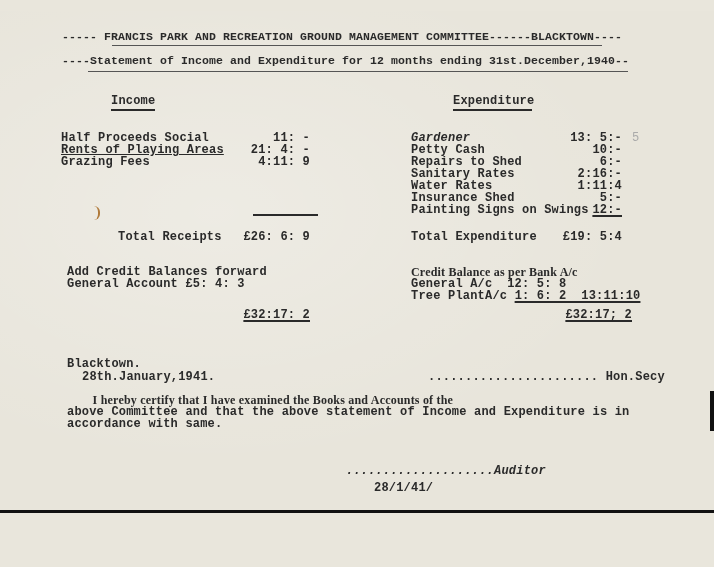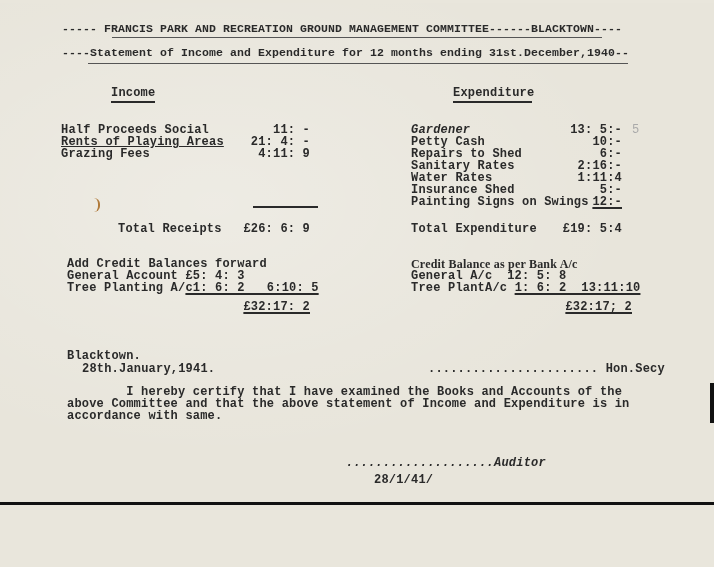--- a/index.html
+++ b/index.html
@@ -4,21 +4,21 @@
   <style>
     html, body { margin: 0; padding: 0; }
     body {
       width: 714px; height: 567px; overflow: hidden;
       background: #e9e6dc;
       position: relative;
       font-family: "Liberation Mono", "DejaVu Sans Mono", monospace;
       color: #2a2a2a;
     }
     .page {
-      position: absolute; left: 0; top: 3px; width: 714px; height: 502px;
+      position: absolute; left: 0; top: 11px; width: 714px; height: 502px;
       background:
         radial-gradient(ellipse at 30% 40%, rgba(255,255,255,0.25), rgba(0,0,0,0) 60%),
         #e8e5db;
     }
     .t { position: absolute; white-space: pre; font-size: 12px; line-height: 12px; font-weight: bold; letter-spacing: 0.2px; }
     .hdr { font-size: 11.5px; letter-spacing: 0.1px; }
     .ul { position: absolute; height: 2px; background: #2a2a2a; }
     .ul2 { position: absolute; height: 1px; background: #555; }
     .r { text-align: right; }
     .u { text-decoration: underline; text-decoration-thickness: 2px; text-underline-offset: 2px; }
@@ -47,21 +47,20 @@
   <div class="t" style="left:61px; top:145px;">Grazing Fees</div>
   <div class="t r" style="left:200px; top:145px; width:110px;">4:11: 9</div>
 
   <div class="ul" style="left:253px; top:203px; width:65px;"></div>
 
   <div class="t" style="left:118px; top:220px;">Total Receipts</div>
   <div class="t r" style="left:200px; top:220px; width:110px;">£26: 6: 9</div>
 
   <div class="t" style="left:67px; top:255px;">Add Credit Balances forward</div>
   <div class="t" style="left:67px; top:267px;">General Account £5: 4: 3</div>
-  <div class="t" style="left:67px; top:279px;"><span>Tree Planting A/</span><span class="u">c1: 6: 2   6:10: 5</span></div>
   <div class="t r u" style="left:200px; top:298px; width:110px;">£32:17: 2</div>
 
   <div class="t" style="left:453px; top:84px;">Expenditure</div>
   <div class="ul" style="left:453px; top:98px; width:79px;"></div>
 
   <div class="t" style="left:411px; top:121px;font-style:italic;">Gardener</div>
   <div class="t r" style="left:520px; top:121px; width:102px;">13: 5:-</div>
   <div class="t faint" style="left:632px; top:121px;">5</div>
 
   <div class="t" style="left:411px; top:133px;">Petty Cash</div>
@@ -82,21 +81,21 @@
 
   <div class="t" style="left:411px; top:255px;font-family:Liberation Serif, serif;">Credit Balance as per Bank A/c</div>
   <div class="t" style="left:411px; top:267px;">General A/c  12: 5: 8</div>
   <div class="t" style="left:411px; top:279px;"><span>Tree PlantA/c </span><span class="u">1: 6: 2  13:11:10</span></div>
   <div class="t r u" style="left:520px; top:298px; width:112px;">£32:17; 2</div>
 
   <div class="t" style="left:67px; top:347px;">Blacktown.</div>
   <div class="t" style="left:82px; top:360px;">28th.January,1941.</div>
   <div class="t" style="left:428px; top:360px;">....................... Hon.Secy</div>
 
-  <div class="t" style="left:67px; top:383px;">        I hereby certify that I have examined the Books and Accounts of the</div>
+  <div class="t" style="left:67px; top:383px;font-family:Liberation Serif, serif;">        I hereby certify that I have examined the Books and Accounts of the</div>
   <div class="t" style="left:67px; top:395px;">above Committee and that the above statement of Income and Expenditure is in</div>
   <div class="t" style="left:67px; top:407px;">accordance with same.</div>
 
   <div class="t" style="left:346px; top:454px;font-style:italic;">....................Auditor</div>
   <div class="t" style="left:374px; top:471px;">28/1/41/</div>
 
   <div class="stain" style="left:94px; top:195px;"></div>
   <div class="right-edge"></div>
   <div class="bottom-edge"></div>
 </div>

